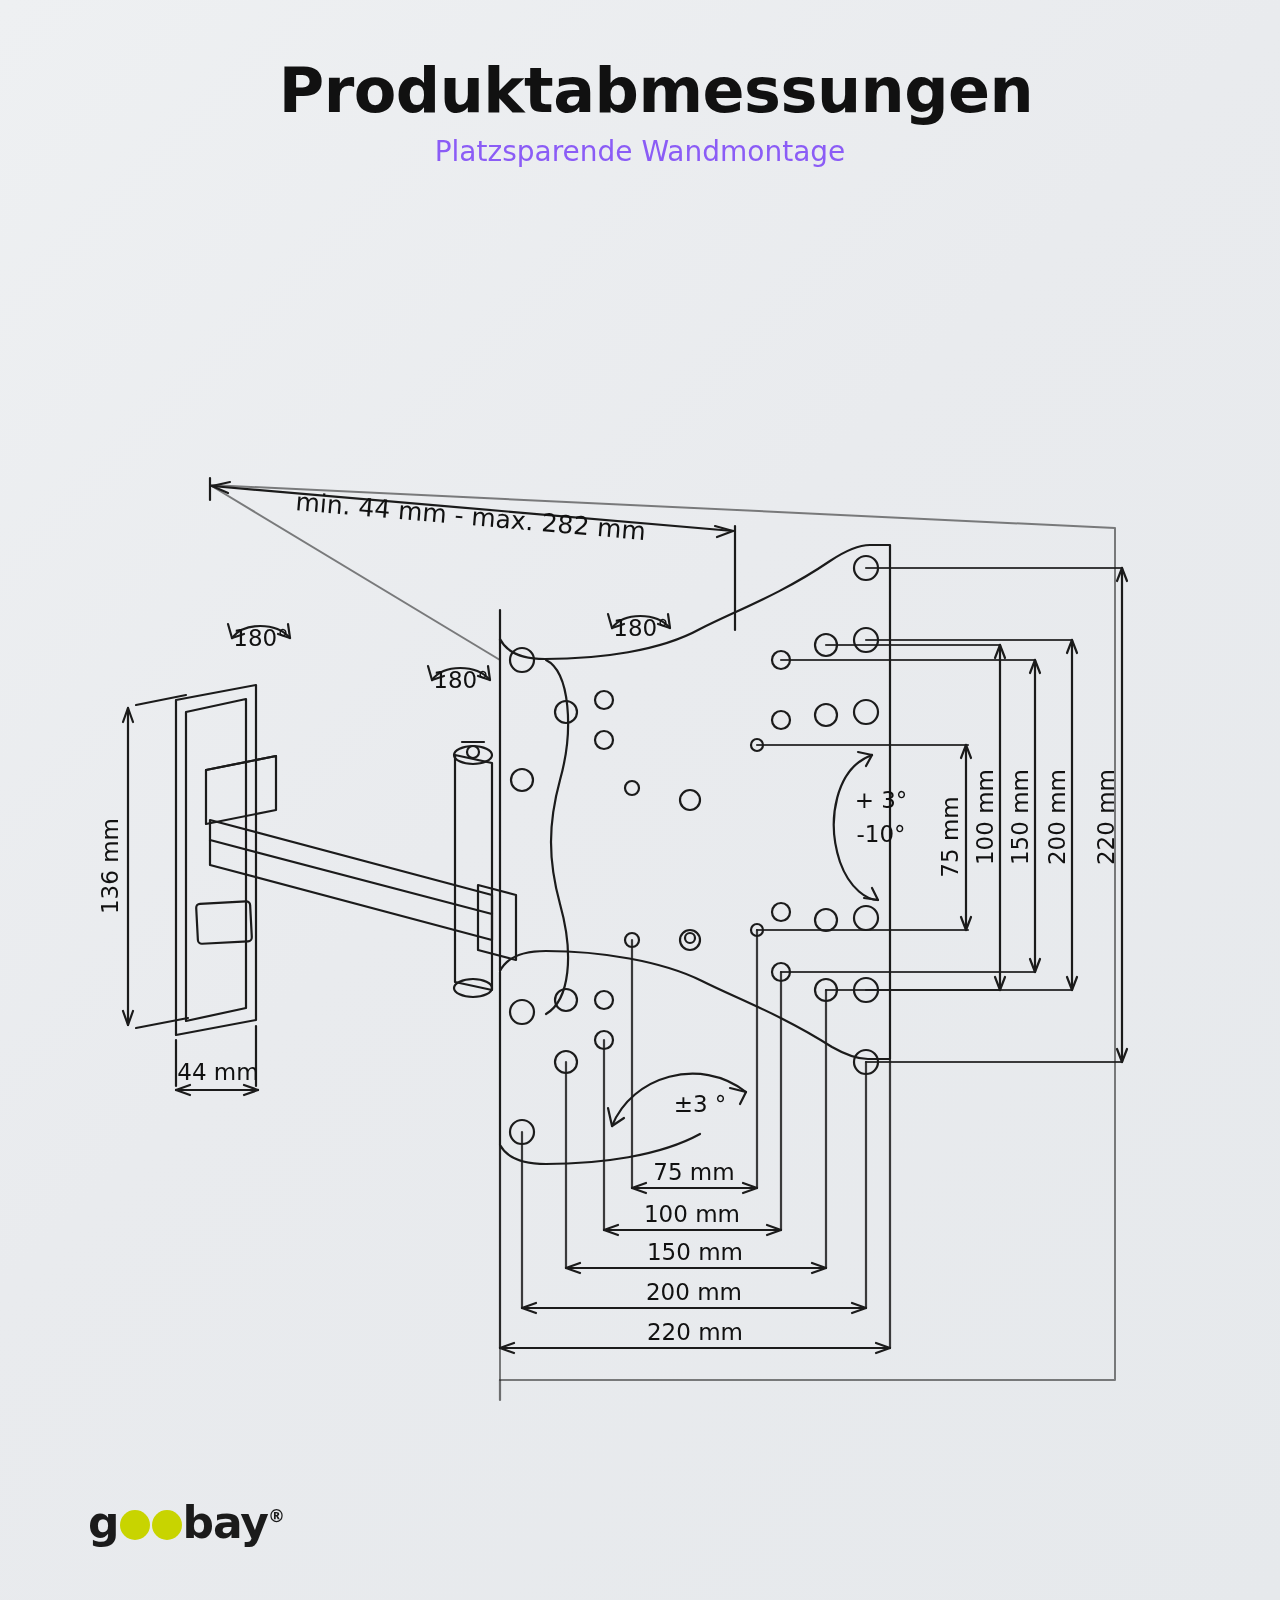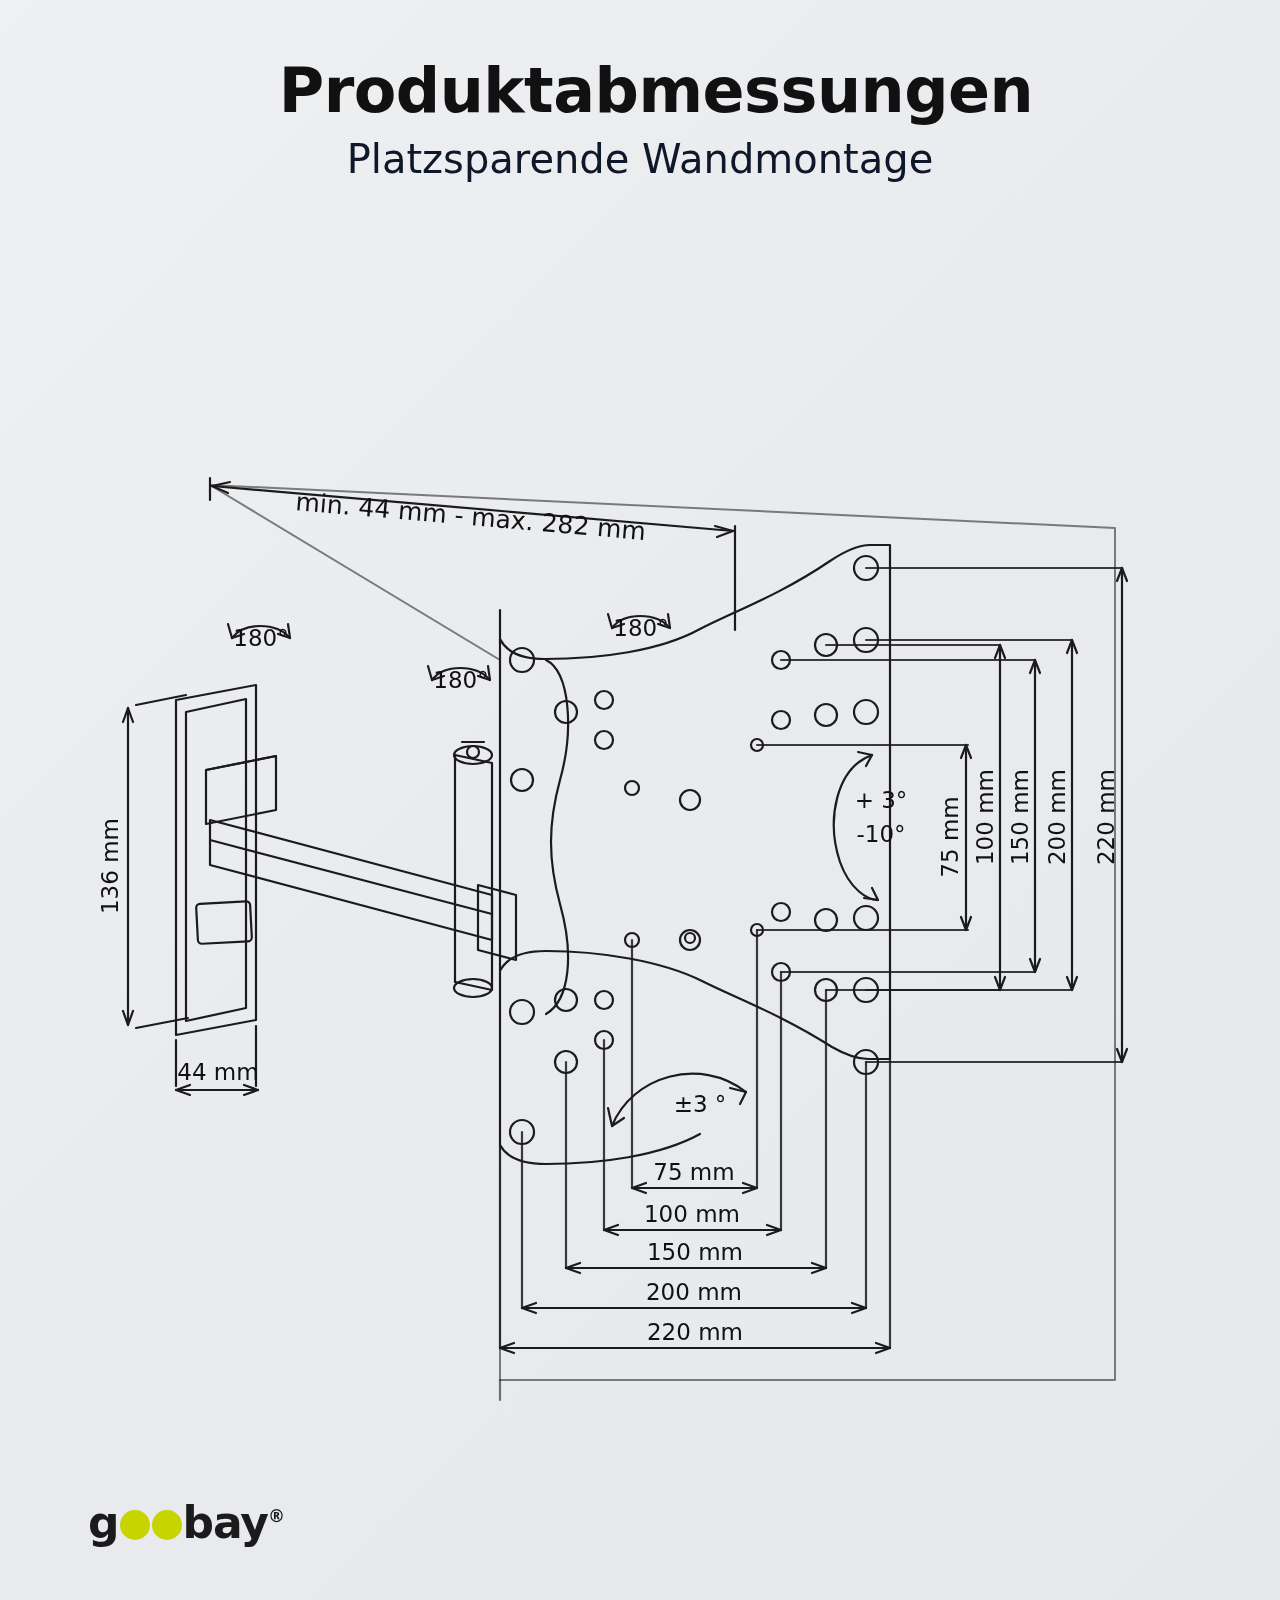--- a/index.html
+++ b/index.html
@@ -13,21 +13,21 @@
     position:relative;
   }
   .header{
     position:absolute;top:58px;left:0;width:100%;text-align:center;
   }
   .title{
     font-size:62px;font-weight:bold;letter-spacing:-0.5px;line-height:1.05;
     color:#111;margin:0;padding-left:32px;
   }
   .subtitle{
-    font-size:40px;font-weight:400;color:#0f172a;margin:14px 0 0 0;line-height:1.1;
+    font-size:28px;font-weight:400;color:#8b5cf6;margin:14px 0 0 0;line-height:1.1;
   }
   .figure{
     position:absolute;top:300px;left:0;width:1280px;height:1180px;
   }
   .figure svg{display:block;width:1280px;height:1180px;}
   .logo{
     position:absolute;left:88px;bottom:52px;display:flex;align-items:flex-start;
   }
   .logo-text{
     font-size:44px;font-weight:bold;color:#1b1b1b;letter-spacing:-1px;

